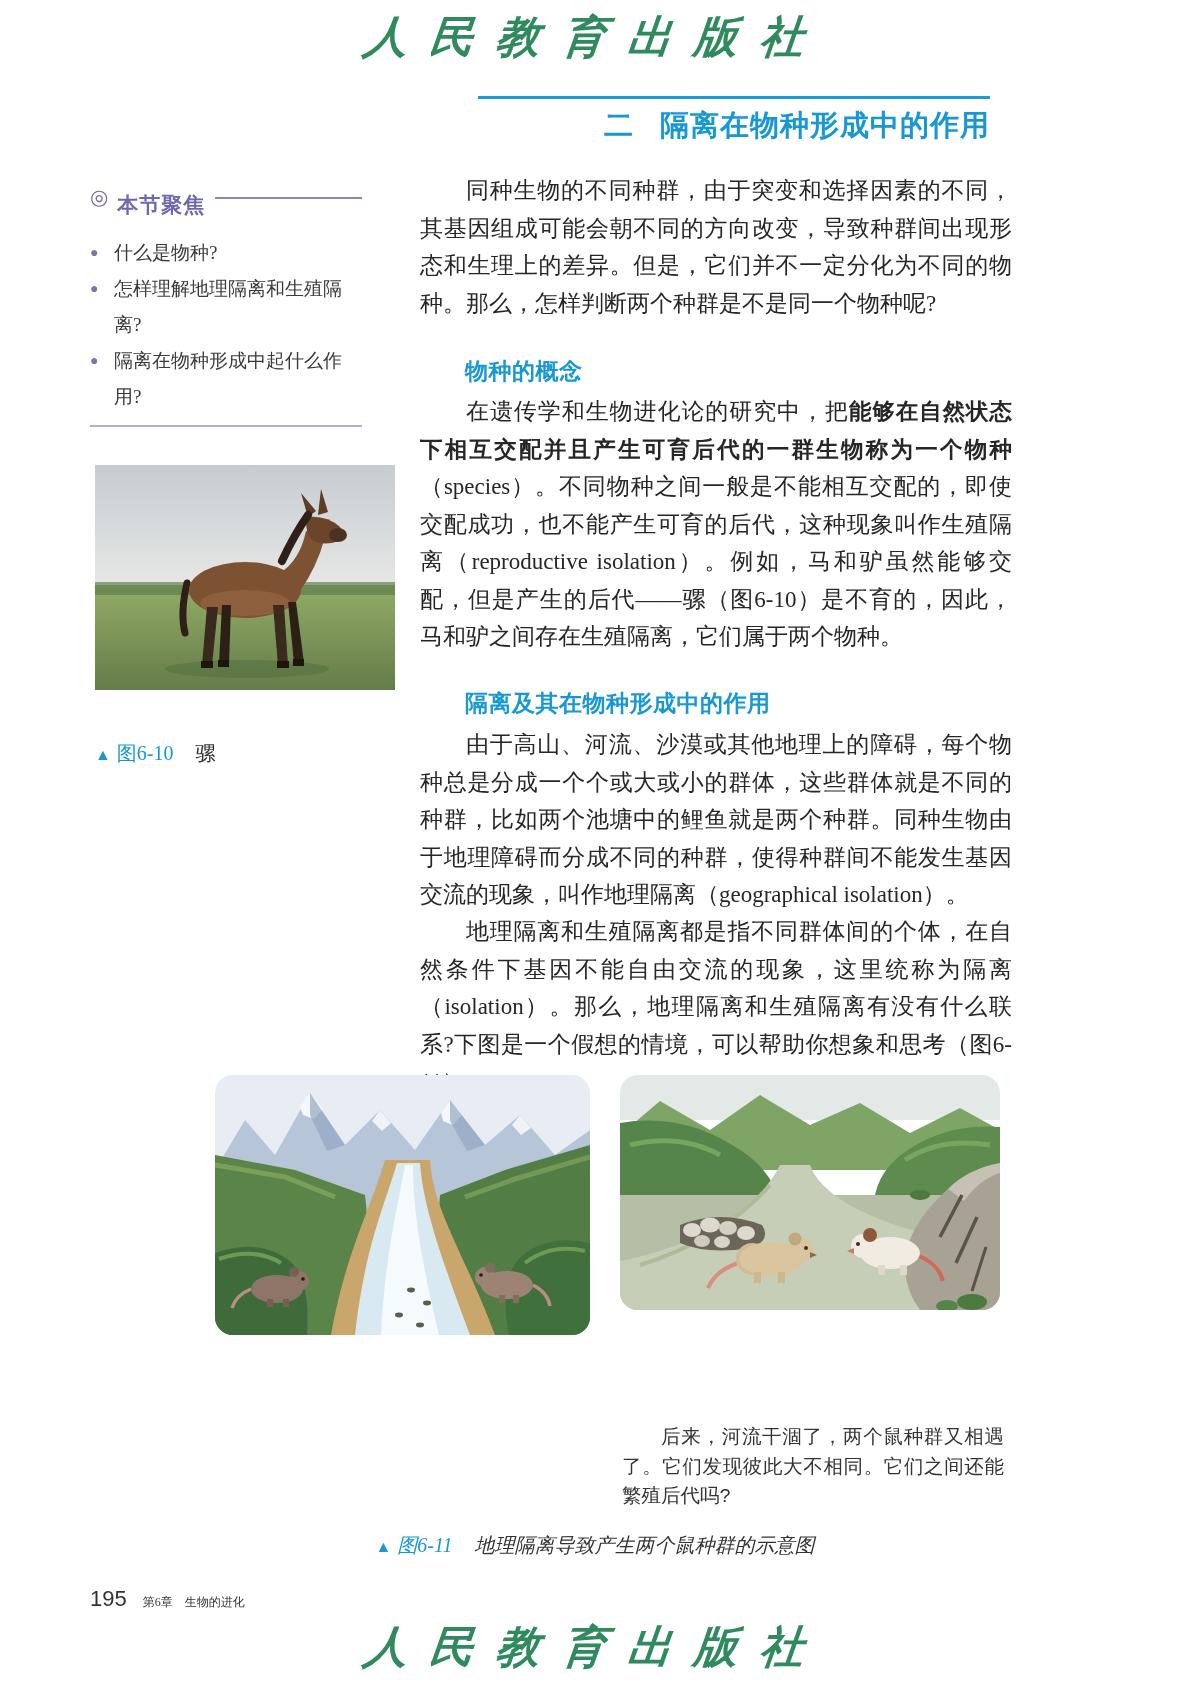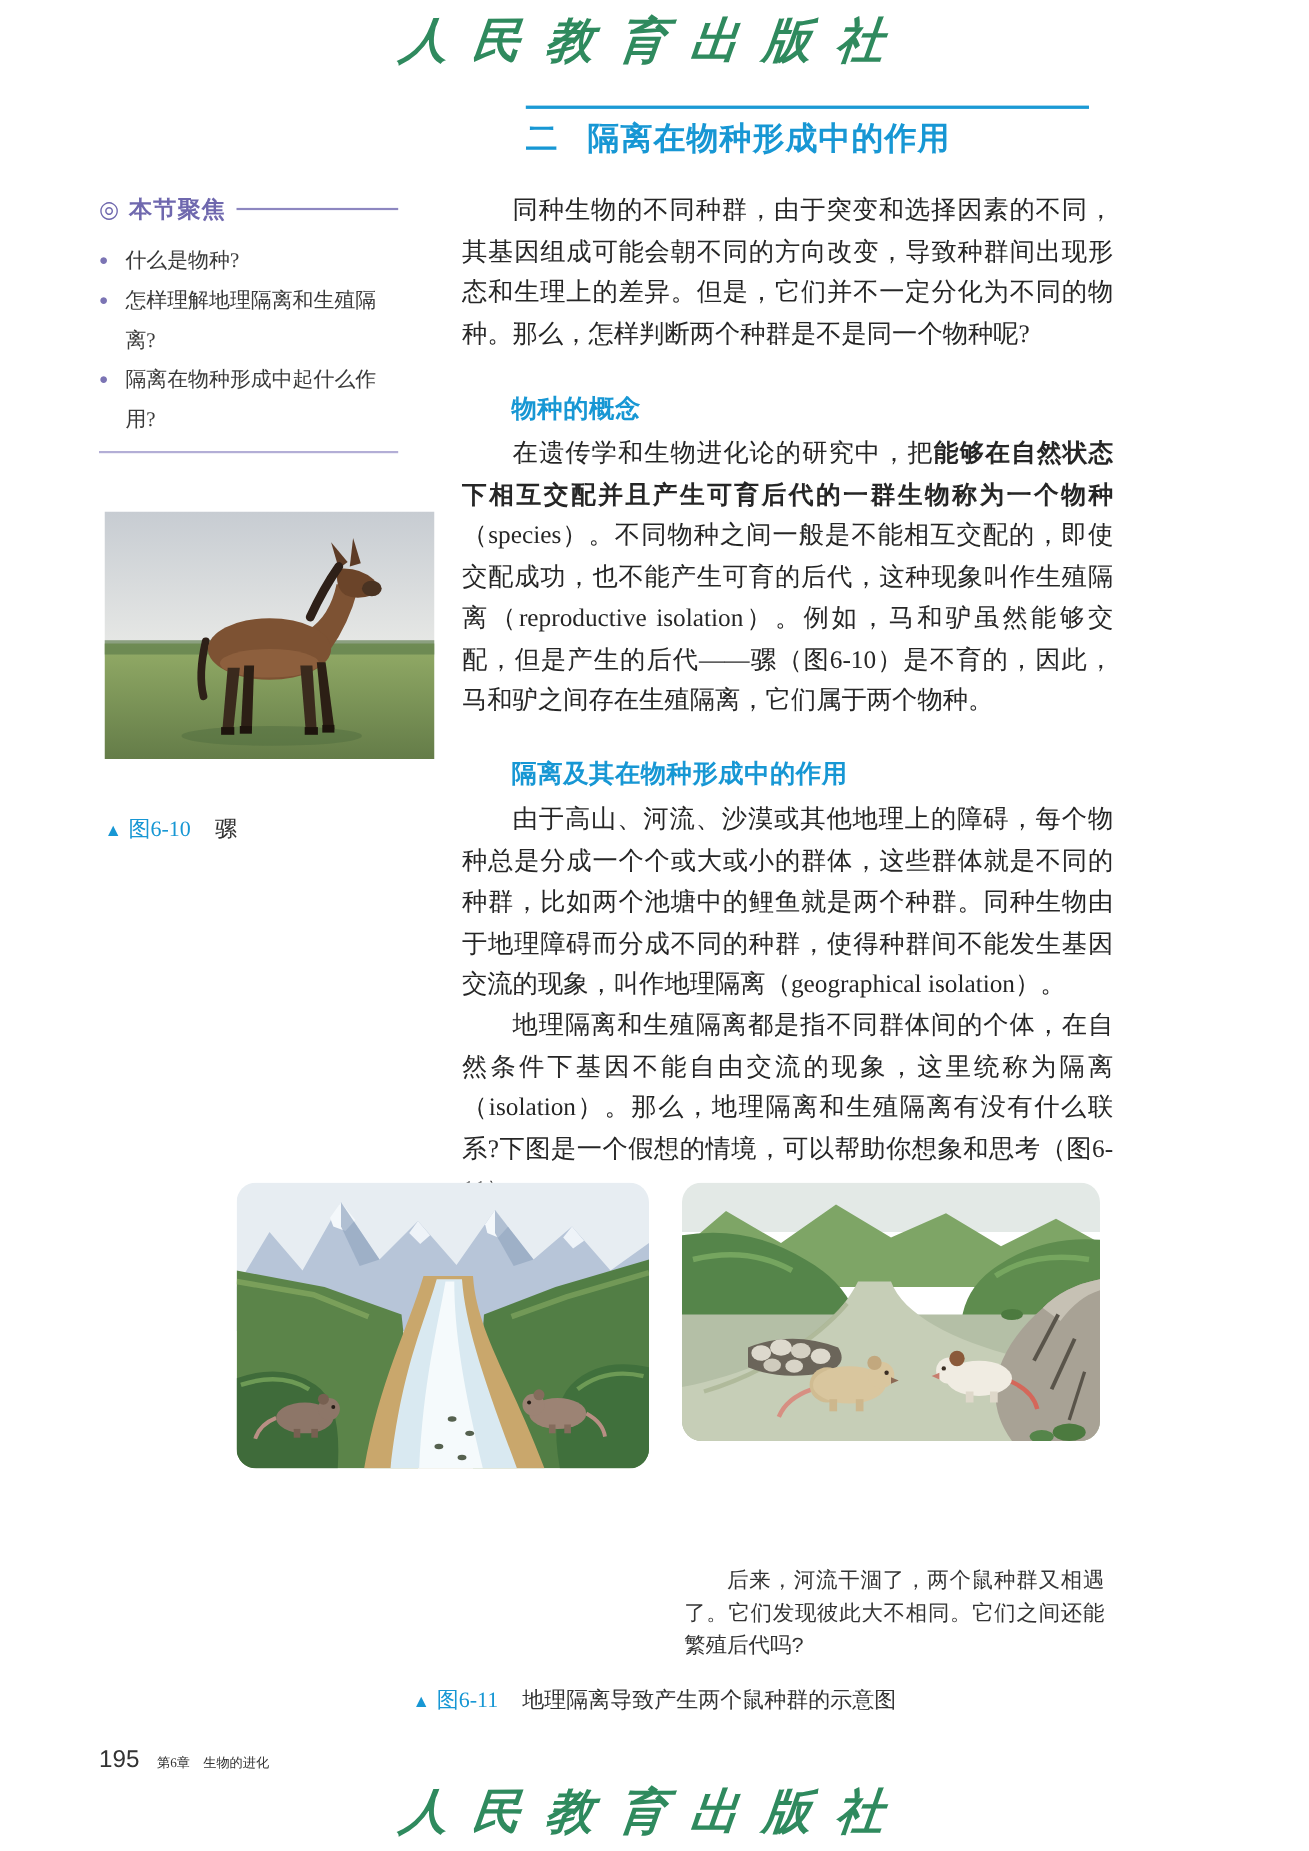--- a/index.html
+++ b/index.html
@@ -8,31 +8,31 @@
 
   
   .pub-logo{position:absolute;left:0;right:0;text-align:center;color:#2f8a5e;
             font-family:"DejaVu Serif",serif;font-style:italic;font-weight:bold;
             font-size:44px;letter-spacing:22px;transform:skewX(-6deg);white-space:nowrap;}
   #logo-top{top:8px;}
   #logo-bottom{top:1618px;}
 
   
   .title-rule{position:absolute;left:478px;top:96px;width:512px;height:3px;background:#1b9ad5;}
-  .page-title{position:absolute;left:478px;top:106px;width:512px;text-align:left;
+  .page-title{position:absolute;left:478px;top:106px;width:512px;text-align:right;
               font-family:"Liberation Sans","DejaVu Sans",sans-serif;font-weight:bold;
               font-size:29px;color:#1797d4;letter-spacing:1px;white-space:nowrap;}
   .page-title .num{margin-right:26px;}
 
   
   .focus{position:absolute;left:90px;top:176px;width:272px;}
   .focus-header{display:flex;align-items:center;color:#6f68ae;}
   .focus-header .ring{font-size:21px;line-height:21px;}
   .focus-header .label{font-family:"Liberation Sans","DejaVu Sans",sans-serif;
-                       font-weight:bold;font-size:21px;margin-left:9px;letter-spacing:1px;}
+                       font-weight:bold;font-size:21px;margin-left:9px;letter-spacing:1px;margin-top:15px;}
   .focus-header .rule{flex:1;height:2px;background:#8d87c0;margin-left:10px;}
   .focus-items{margin-top:16px;}
   .focus-item{display:flex;font-size:19px;line-height:36px;color:#3a3a3a;}
   .focus-item .dot{color:#7b74b4;font-size:14px;line-height:36px;width:24px;flex:none;}
   .focus-bottom-rule{height:2px;background:#b3aed6;margin-top:10px;}
 
   
   .fig10{position:absolute;left:95px;top:465px;width:300px;}
   .fig10 svg{display:block;width:300px;height:225px;}
   .fig-caption{font-size:20px;color:#333;}
@@ -52,21 +52,21 @@
   .illus{position:absolute;border-radius:18px;overflow:hidden;box-shadow:inset 0 0 14px 6px rgba(255,255,255,.85);}
   #illus-left{left:215px;top:1075px;width:375px;height:260px;}
   #illus-right{left:620px;top:1075px;width:380px;height:235px;}
   .illus svg{display:block;}
 
   .story-cap{position:absolute;font-family:"Liberation Sans","DejaVu Sans",sans-serif;
              font-size:19.5px;line-height:29.5px;color:#333;text-align:justify;text-indent:2em;}
   #cap-left{left:162px;top:1402px;width:430px;}
   #cap-right{left:622px;top:1424px;width:382px;font-family:Liberation Mono, monospace;}
 
-  #fig11-cap{position:absolute;left:0;right:0;top:1532px;text-align:center;}
+  #fig11-cap{position:absolute;left:0;right:0;top:1532px;text-align:center;font-style:italic;}
 
   
   .footer{position:absolute;left:90px;top:1586px;display:flex;align-items:baseline;
           color:#333;}
   .footer .pnum{font-family:"Liberation Sans","DejaVu Sans",sans-serif;font-size:22px;margin-right:16px;}
   .footer .chap{font-size:12px;}
 </style>
 </head>
 <body>
 

